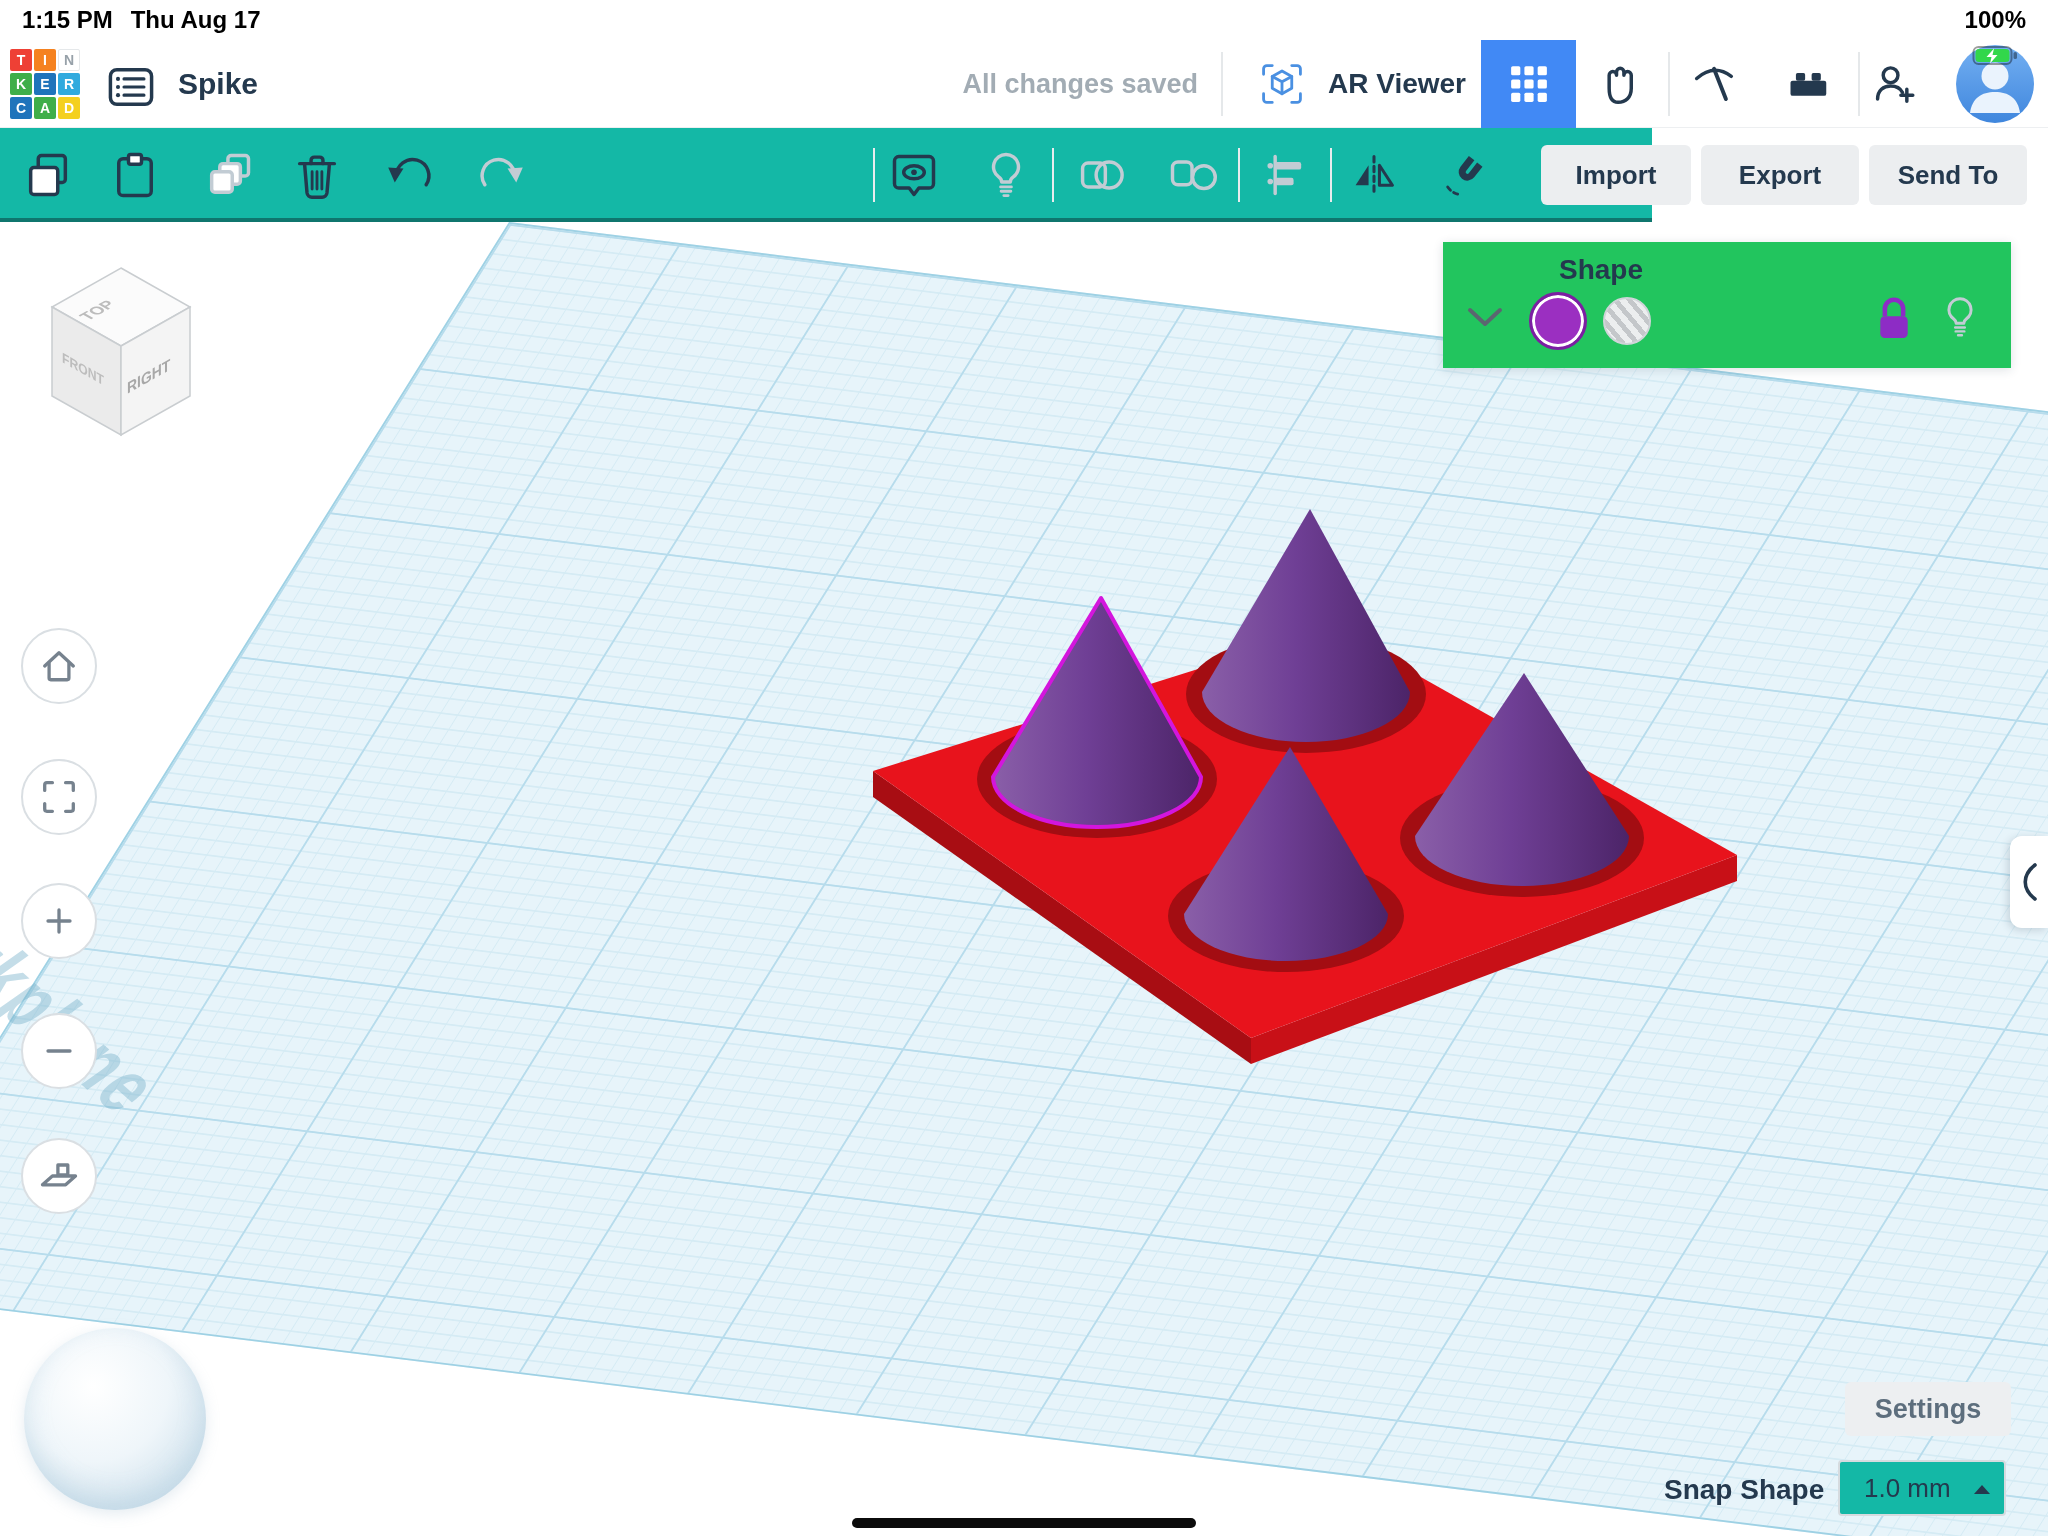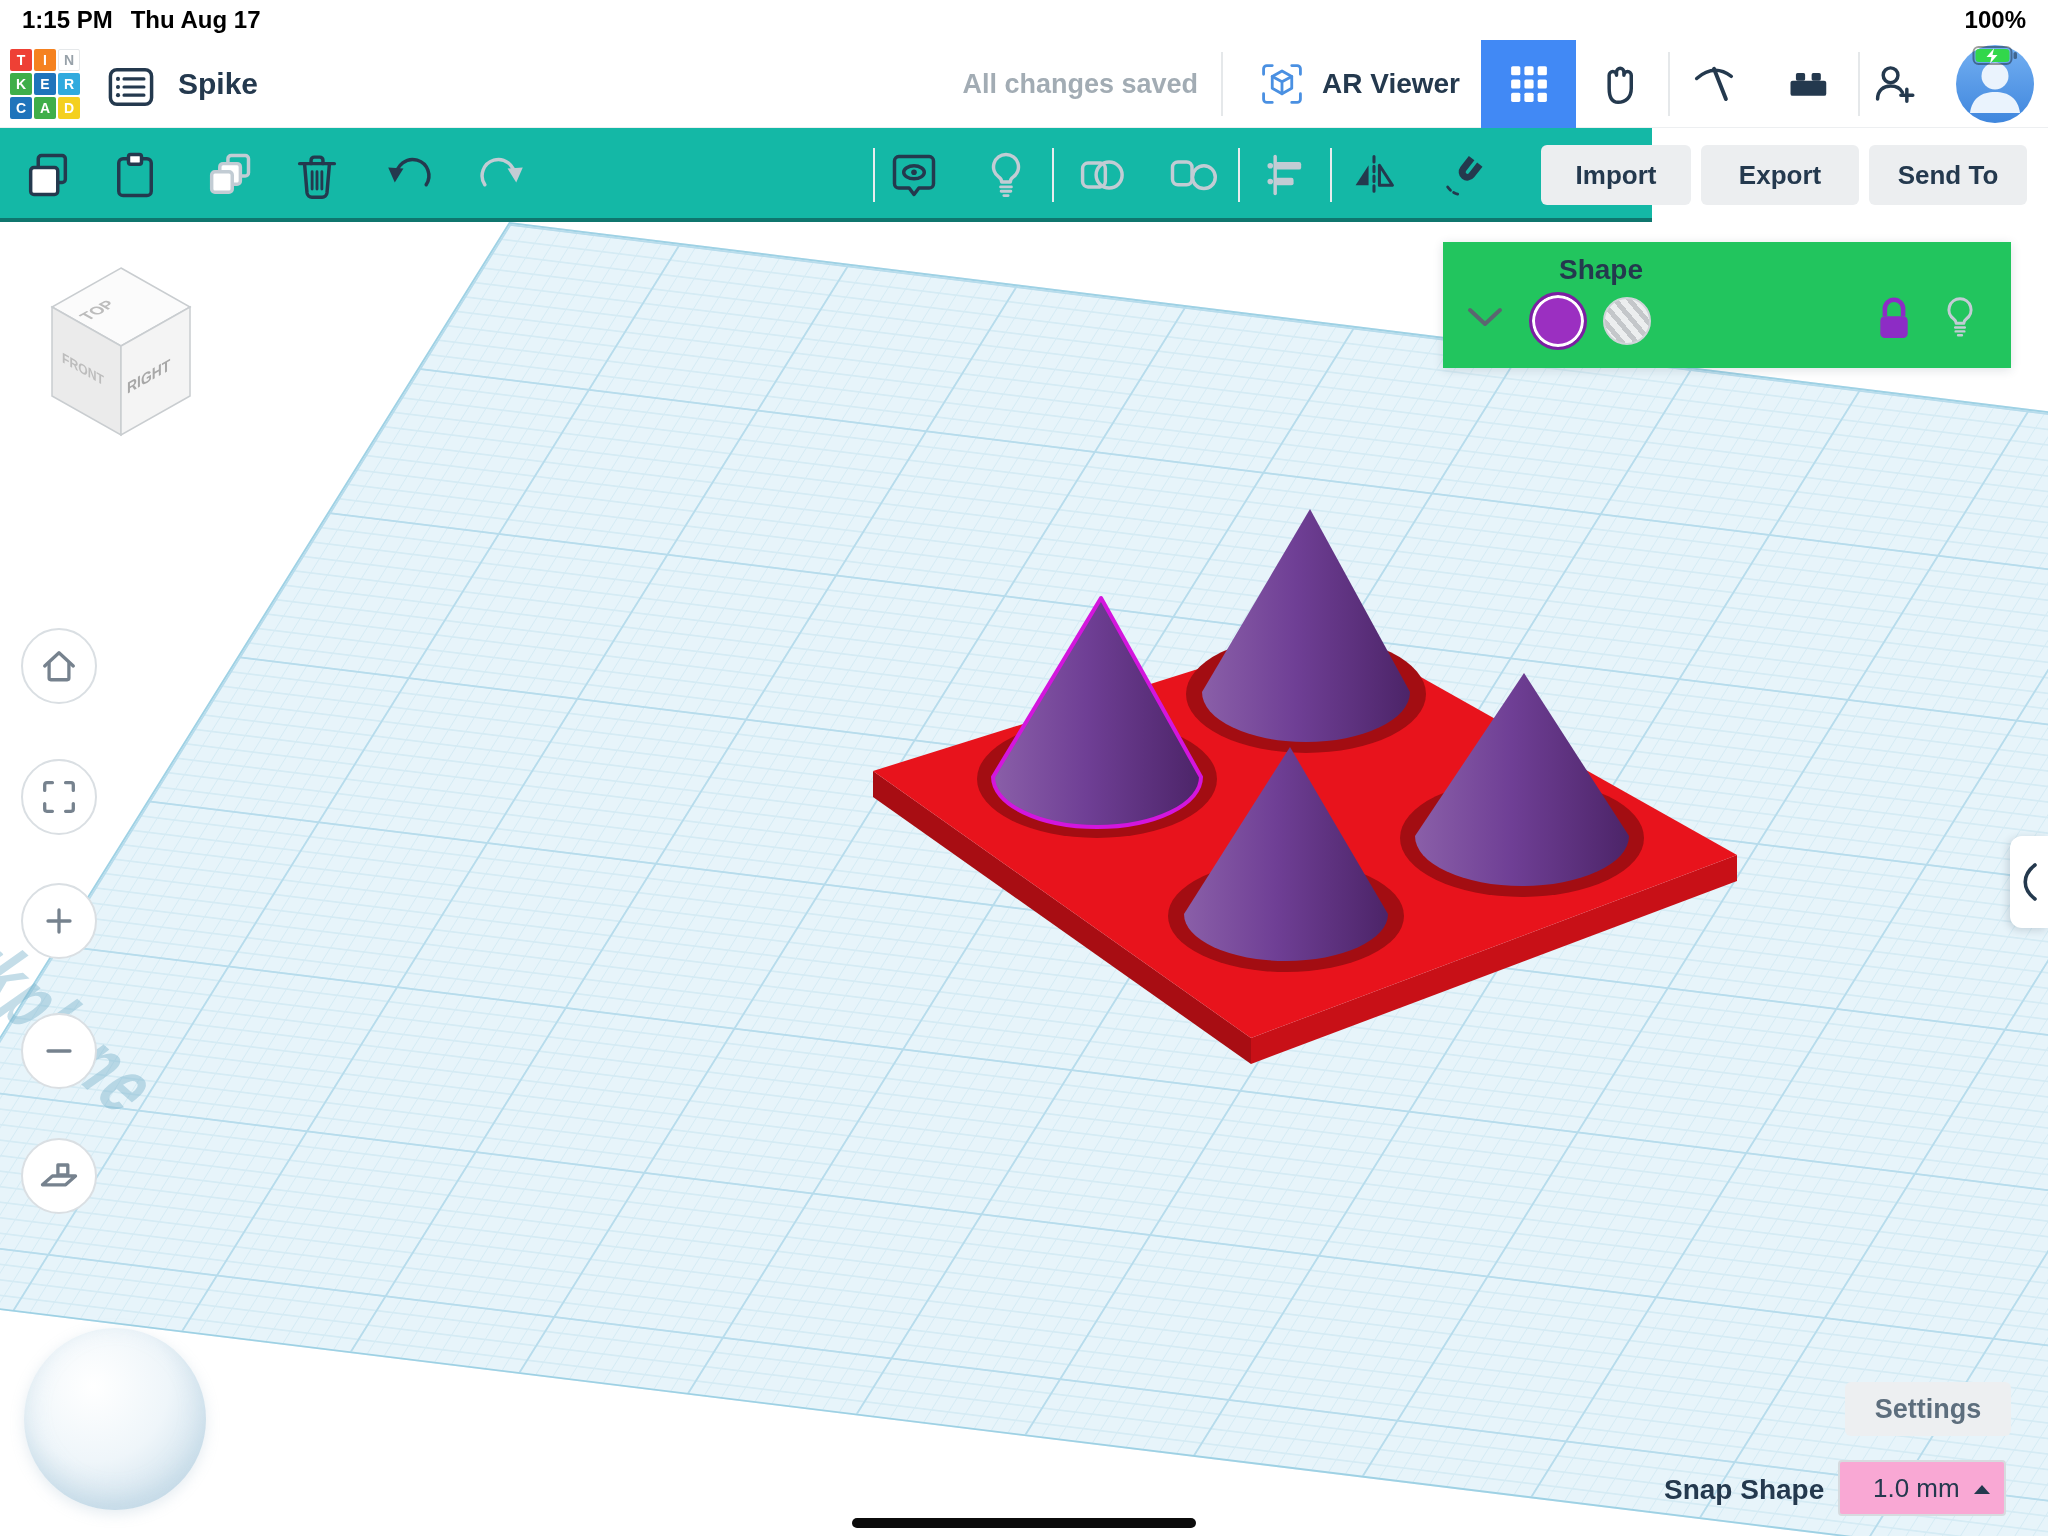--- a/index.html
+++ b/index.html
@@ -24,21 +24,21 @@
     font-size:14px; font-weight:700; color:#fff; border-radius:2px; }
   .t1{background:#ee4035}.t2{background:#f58220}
   .t3{background:#fff;color:#97a1a9;border:1px solid #e5e8ea}
   .t4{background:#3fae49}.t5{background:#1f74bb}.t6{background:#30aade}
   .t7{background:#1f74bb}.t8{background:#3fae49}.t9{background:#f4d01f}
   .iconbtn { display:flex; align-items:center; justify-content:center; }
   #btn-list { left:104px; top:20px; width:54px; height:54px; }
   .app-title { left:178px; top:27px; font-size:30px; font-weight:700; color:#24394e; }
   .save-status { right:850px; top:29px; font-size:27px; font-weight:600; color:#a2acb4; }
   .vdiv { top:12px; width:2px; height:64px; background:#e5e8ea; }
-  .ar-btn { left:1248px; top:0; height:88px; display:flex; align-items:center; gap:14px;
+  .ar-btn { left:1248px; top:0; height:88px; display:flex; align-items:center; gap:20px;
     font-size:28px; font-weight:600; color:#24394e; padding:0 8px; background:none; border:none; }
   #btn-grid { left:1481px; top:0; width:95px; height:88px; background:#4189f5; }
   #btn-hand { left:1592px; top:17px; width:56px; height:56px; }
   #btn-pickaxe { left:1686px; top:17px; width:56px; height:56px; }
   #btn-brick { left:1782px; top:17px; width:56px; height:56px; }
   #btn-person { left:1868px; top:17px; width:56px; height:56px; }
   .avatar { left:1956px; top:5px; width:78px; height:78px; border-radius:50%;
     overflow:hidden; background:linear-gradient(180deg,#74b0f2,#3f86dd); }
 
   
@@ -97,22 +97,22 @@
     background:#fff; border-radius:12px 0 0 12px; box-shadow:-2px 2px 8px rgba(30,50,70,0.18);
     display:flex; align-items:center; justify-content:center; z-index:4; }
 
   .settings-btn { position:absolute; left:1845px; top:1160px; width:166px; height:54px;
     background:#edeff1; border:none; border-radius:6px; color:#5d6e7d; font-size:27px;
     font-weight:600; display:flex; align-items:center; justify-content:center; z-index:4;
     font-family:"Liberation Sans",sans-serif; }
   .snap-label { position:absolute; left:1664px; top:1252px; font-size:28px; font-weight:600;
     color:#24394e; z-index:4; }
   .snap-select { position:absolute; left:1838px; top:1238px; width:168px; height:56px;
-    background:#f9a8d4; border:2px solid #d6dbdf; border-radius:4px; display:flex;
-    align-items:center; padding-left:33px; font-size:26px; color:#24394e; z-index:4; }
+    background:#14b8a6; border:2px solid #d6dbdf; border-radius:4px; display:flex;
+    align-items:center; padding-left:24px; font-size:26px; color:#24394e; z-index:4; }
   .snap-caret { position:absolute; right:14px; top:23px; width:0; height:0;
     border-left:8px solid transparent; border-right:8px solid transparent;
     border-bottom:9px solid #24394e; }
 
   .home-indicator { position:absolute; left:852px; top:1518px; width:344px; height:10px;
     border-radius:5px; background:#0b0b0b; z-index:60; }
 
   svg.ic { stroke:#24394e; fill:none; stroke-width:3.2; stroke-linecap:round; stroke-linejoin:round; }
   svg.ic .fill { fill:#24394e; stroke:none; }
   svg.ic.gray { stroke:#c2ccd4; }

